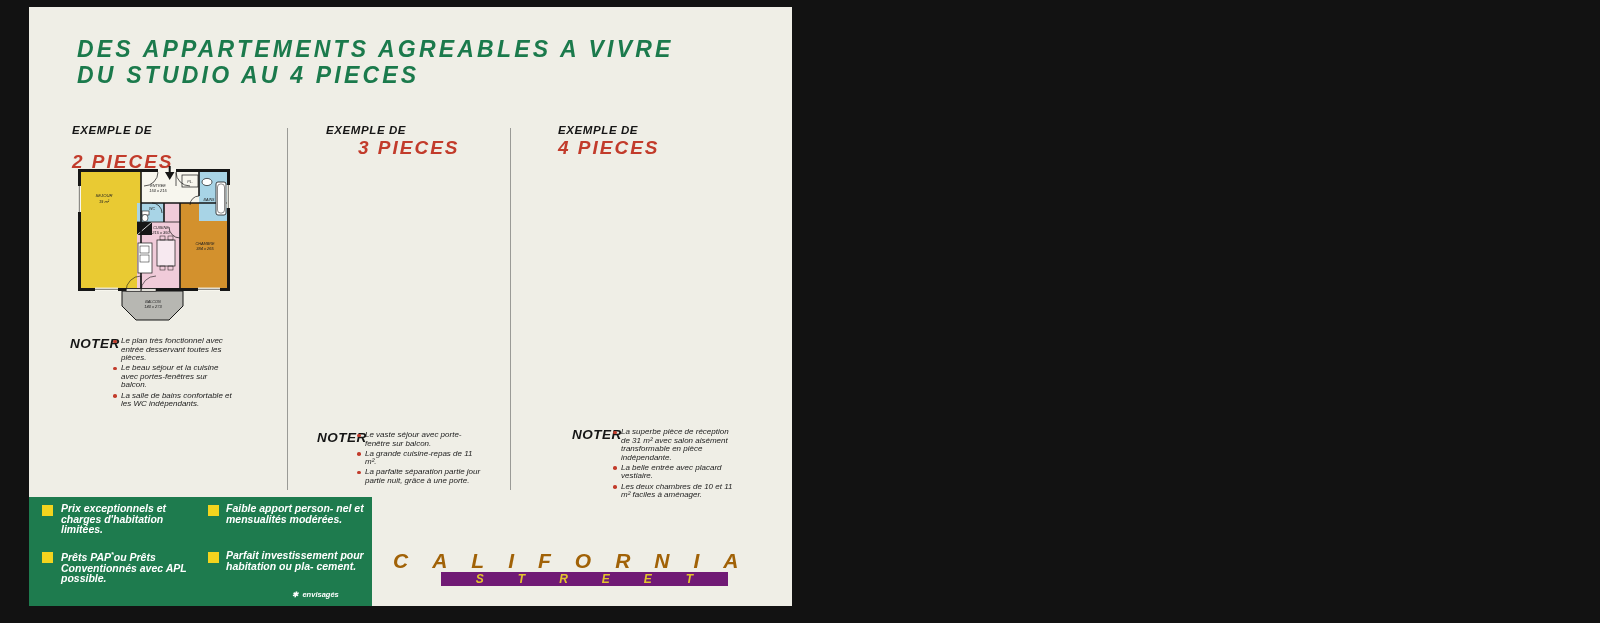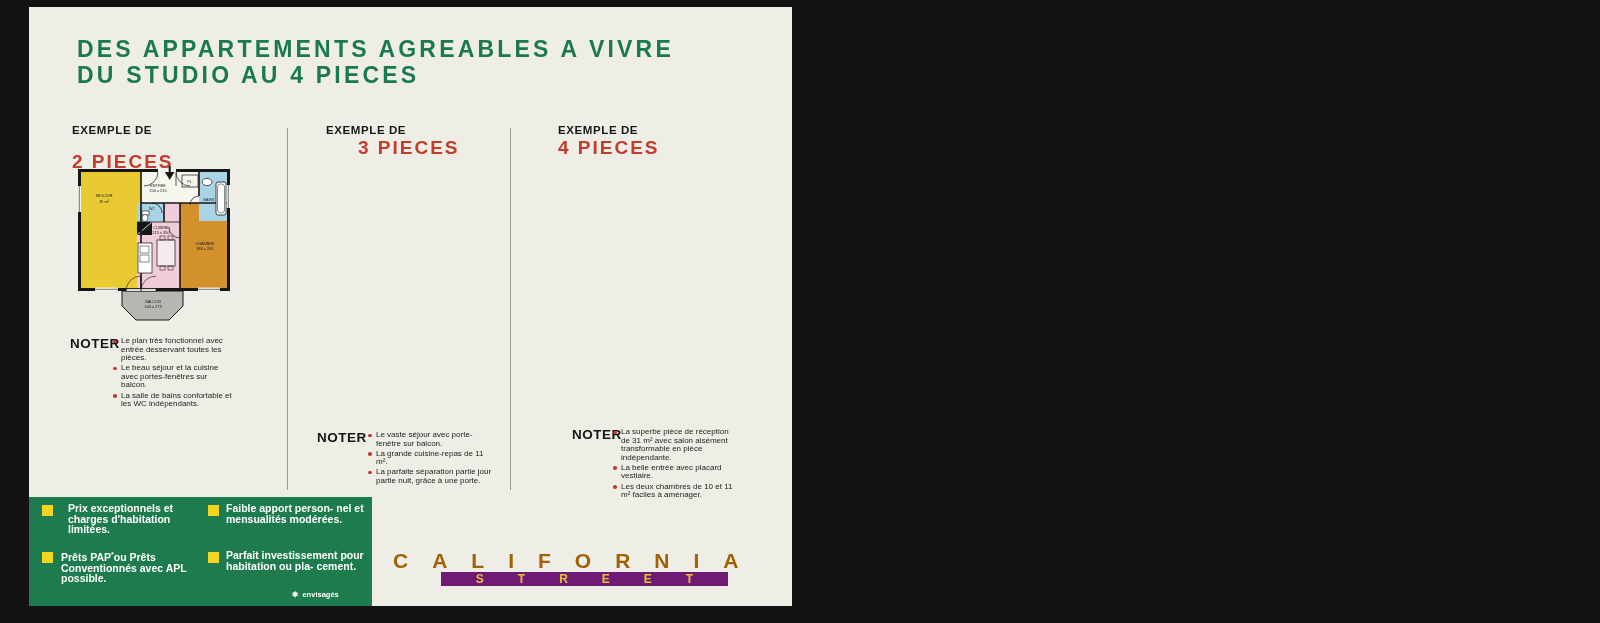--- a/index.html
+++ b/index.html
@@ -1,15 +1,15 @@
 <!DOCTYPE html>
 <html><head><meta charset="utf-8"><title>brochure</title>
 <style>
 html,body{margin:0;padding:0;background:#0e0e0e;}
-#page{position:relative;width:1600px;height:623px;background:#121212;overflow:hidden;font-family:"Liberation Sans",sans-serif;}
+#page{position:relative;width:1600px;height:623px;background:#121212;overflow:hidden;font-family:"Liberation Sans",sans-serif;font-style:italic;}
 .abs{position:absolute;}
 .noter-h{font-weight:bold;font-size:13.5px;color:#161616;letter-spacing:.5px;}
 .nb{font-size:8px;line-height:8.6px;color:#1c1c1c;}
 .nb .it{position:relative;padding-left:9px;margin-bottom:1.5px;}
 .nb .it:before{content:"";position:absolute;left:1px;top:2.5px;width:3.5px;height:3.5px;border-radius:50%;background:#c23b2b;}
 .gb{font-weight:bold;font-size:10.5px;line-height:10.6px;color:#fff;}
 .ysq{position:absolute;width:11px;height:11px;background:#f3d41e;}
 </style></head>
 <body>
 <div id="page">
@@ -132,38 +132,38 @@
 </svg>
 
 <div class="abs noter-h" style="left:70px;top:336px;">NOTER</div>
 <div class="abs nb" style="left:112px;top:337px;width:122px;">
 <div class="it">Le plan très fonctionnel avec entrée desservant toutes les pièces.</div>
 <div class="it">Le beau séjour et la cuisine avec portes-fenêtres sur balcon.</div>
 <div class="it">La salle de bains confortable et les WC indépendants.</div>
 </div>
 
 <div class="abs noter-h" style="left:317px;top:430px;">NOTER</div>
-<div class="abs nb" style="left:367px;top:431px;width:128px;">
+<div class="abs nb" style="left:356px;top:431px;width:128px;">
 <div class="it">Le vaste séjour avec porte-fenêtre sur balcon.</div>
 <div class="it">La grande cuisine-repas de 11 m².</div>
 <div class="it">La parfaite séparation partie jour partie nuit, grâce à une porte.</div>
 </div>
 
 <div class="abs noter-h" style="left:572px;top:427px;">NOTER</div>
 <div class="abs nb" style="left:612px;top:428px;width:126px;">
 <div class="it">La superbe pièce de réception de 31 m² avec salon aisément transformable en pièce indépendante.</div>
 <div class="it">La belle entrée avec placard vestiaire.</div>
 <div class="it">Les deux chambres de 10 et 11 m² faciles à aménager.</div>
 </div>
 
 <div class="abs" style="left:29px;top:497px;width:343px;height:109px;background:#1e7b4e;"></div>
 
 <div class="ysq" style="left:42px;top:505px;"></div>
 
-<div class="abs gb" style="left:61px;top:503px;width:140px;margin-left:7px;">Prix exceptionnels et charges d'habitation limitées.</div>
+<div class="abs gb" style="left:61px;top:503px;width:140px;">Prix exceptionnels et charges d'habitation limitées.</div>
 
 <div class="ysq" style="left:42px;top:552px;"></div>
 
 <div class="abs gb" style="left:61px;top:550px;width:140px;">Prêts PAP<span style="font-size:7px;vertical-align:4px;">*</span>ou Prêts Conventionnés avec APL possible.</div>
 
 <div class="ysq" style="left:208px;top:505px;"></div>
 
 <div class="abs gb" style="left:226px;top:503px;width:140px;">Faible apport person- nel et mensualités modérées.</div>
 
 <div class="ysq" style="left:208px;top:552px;"></div>

